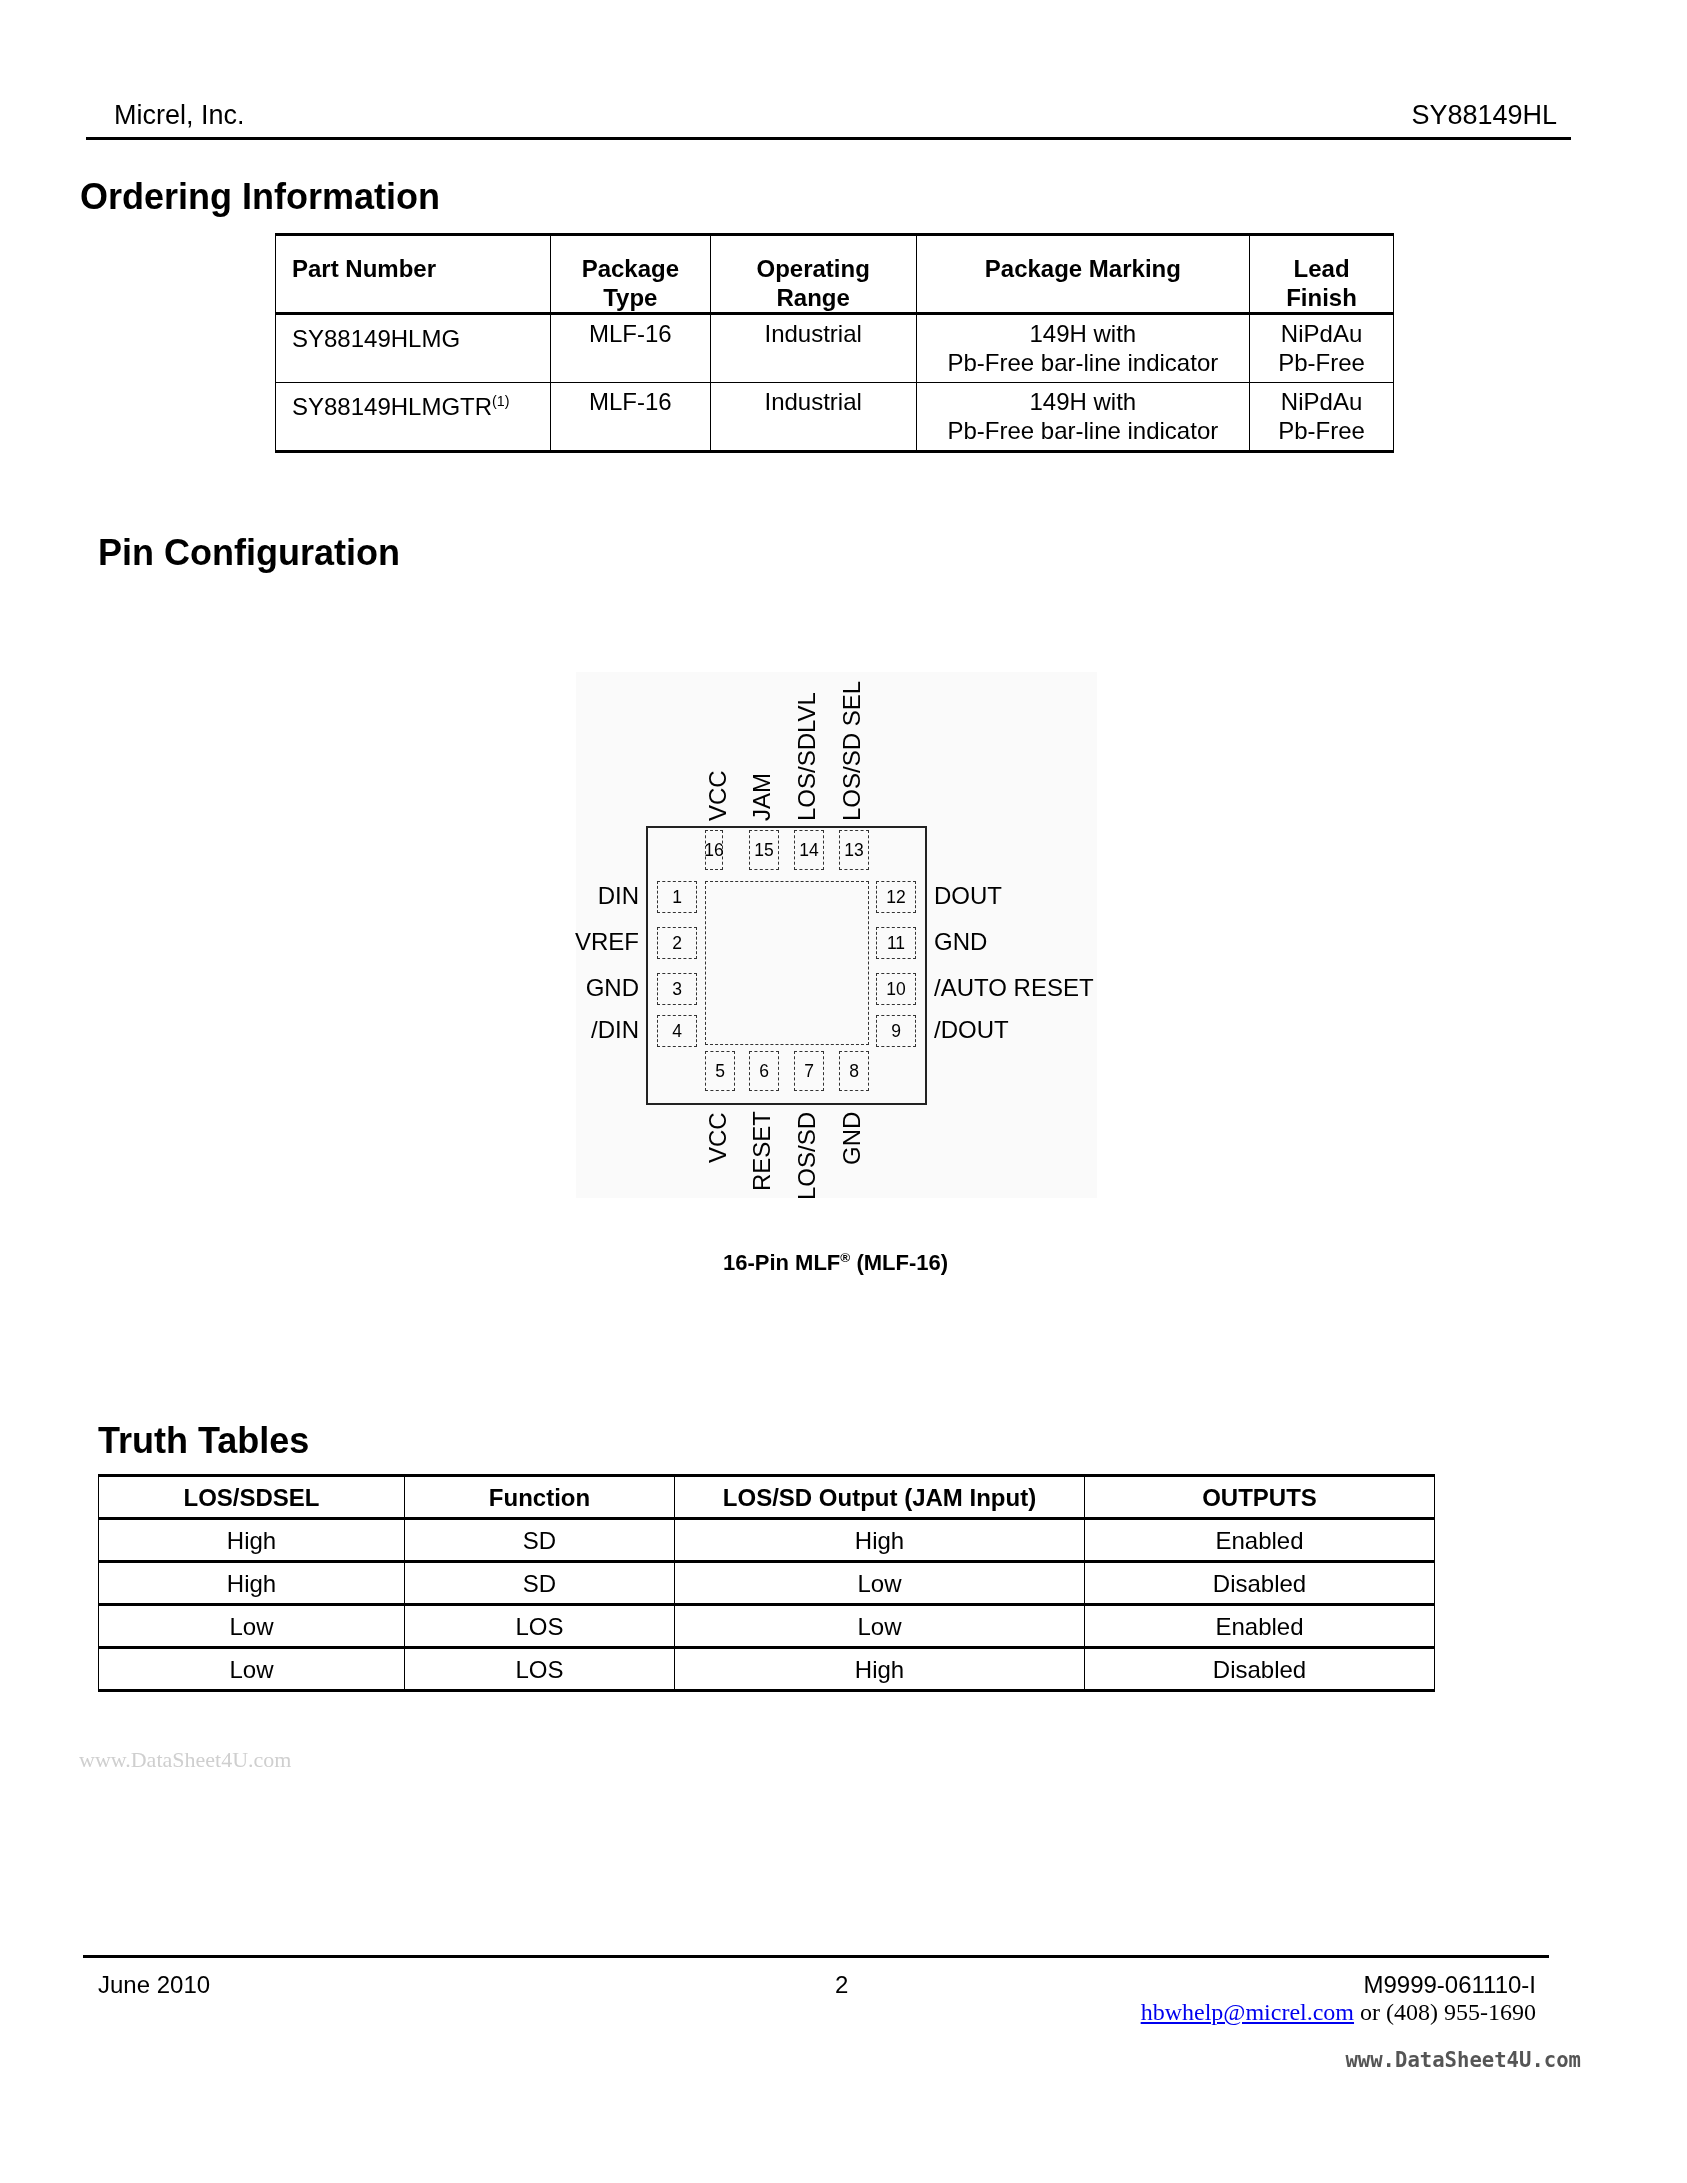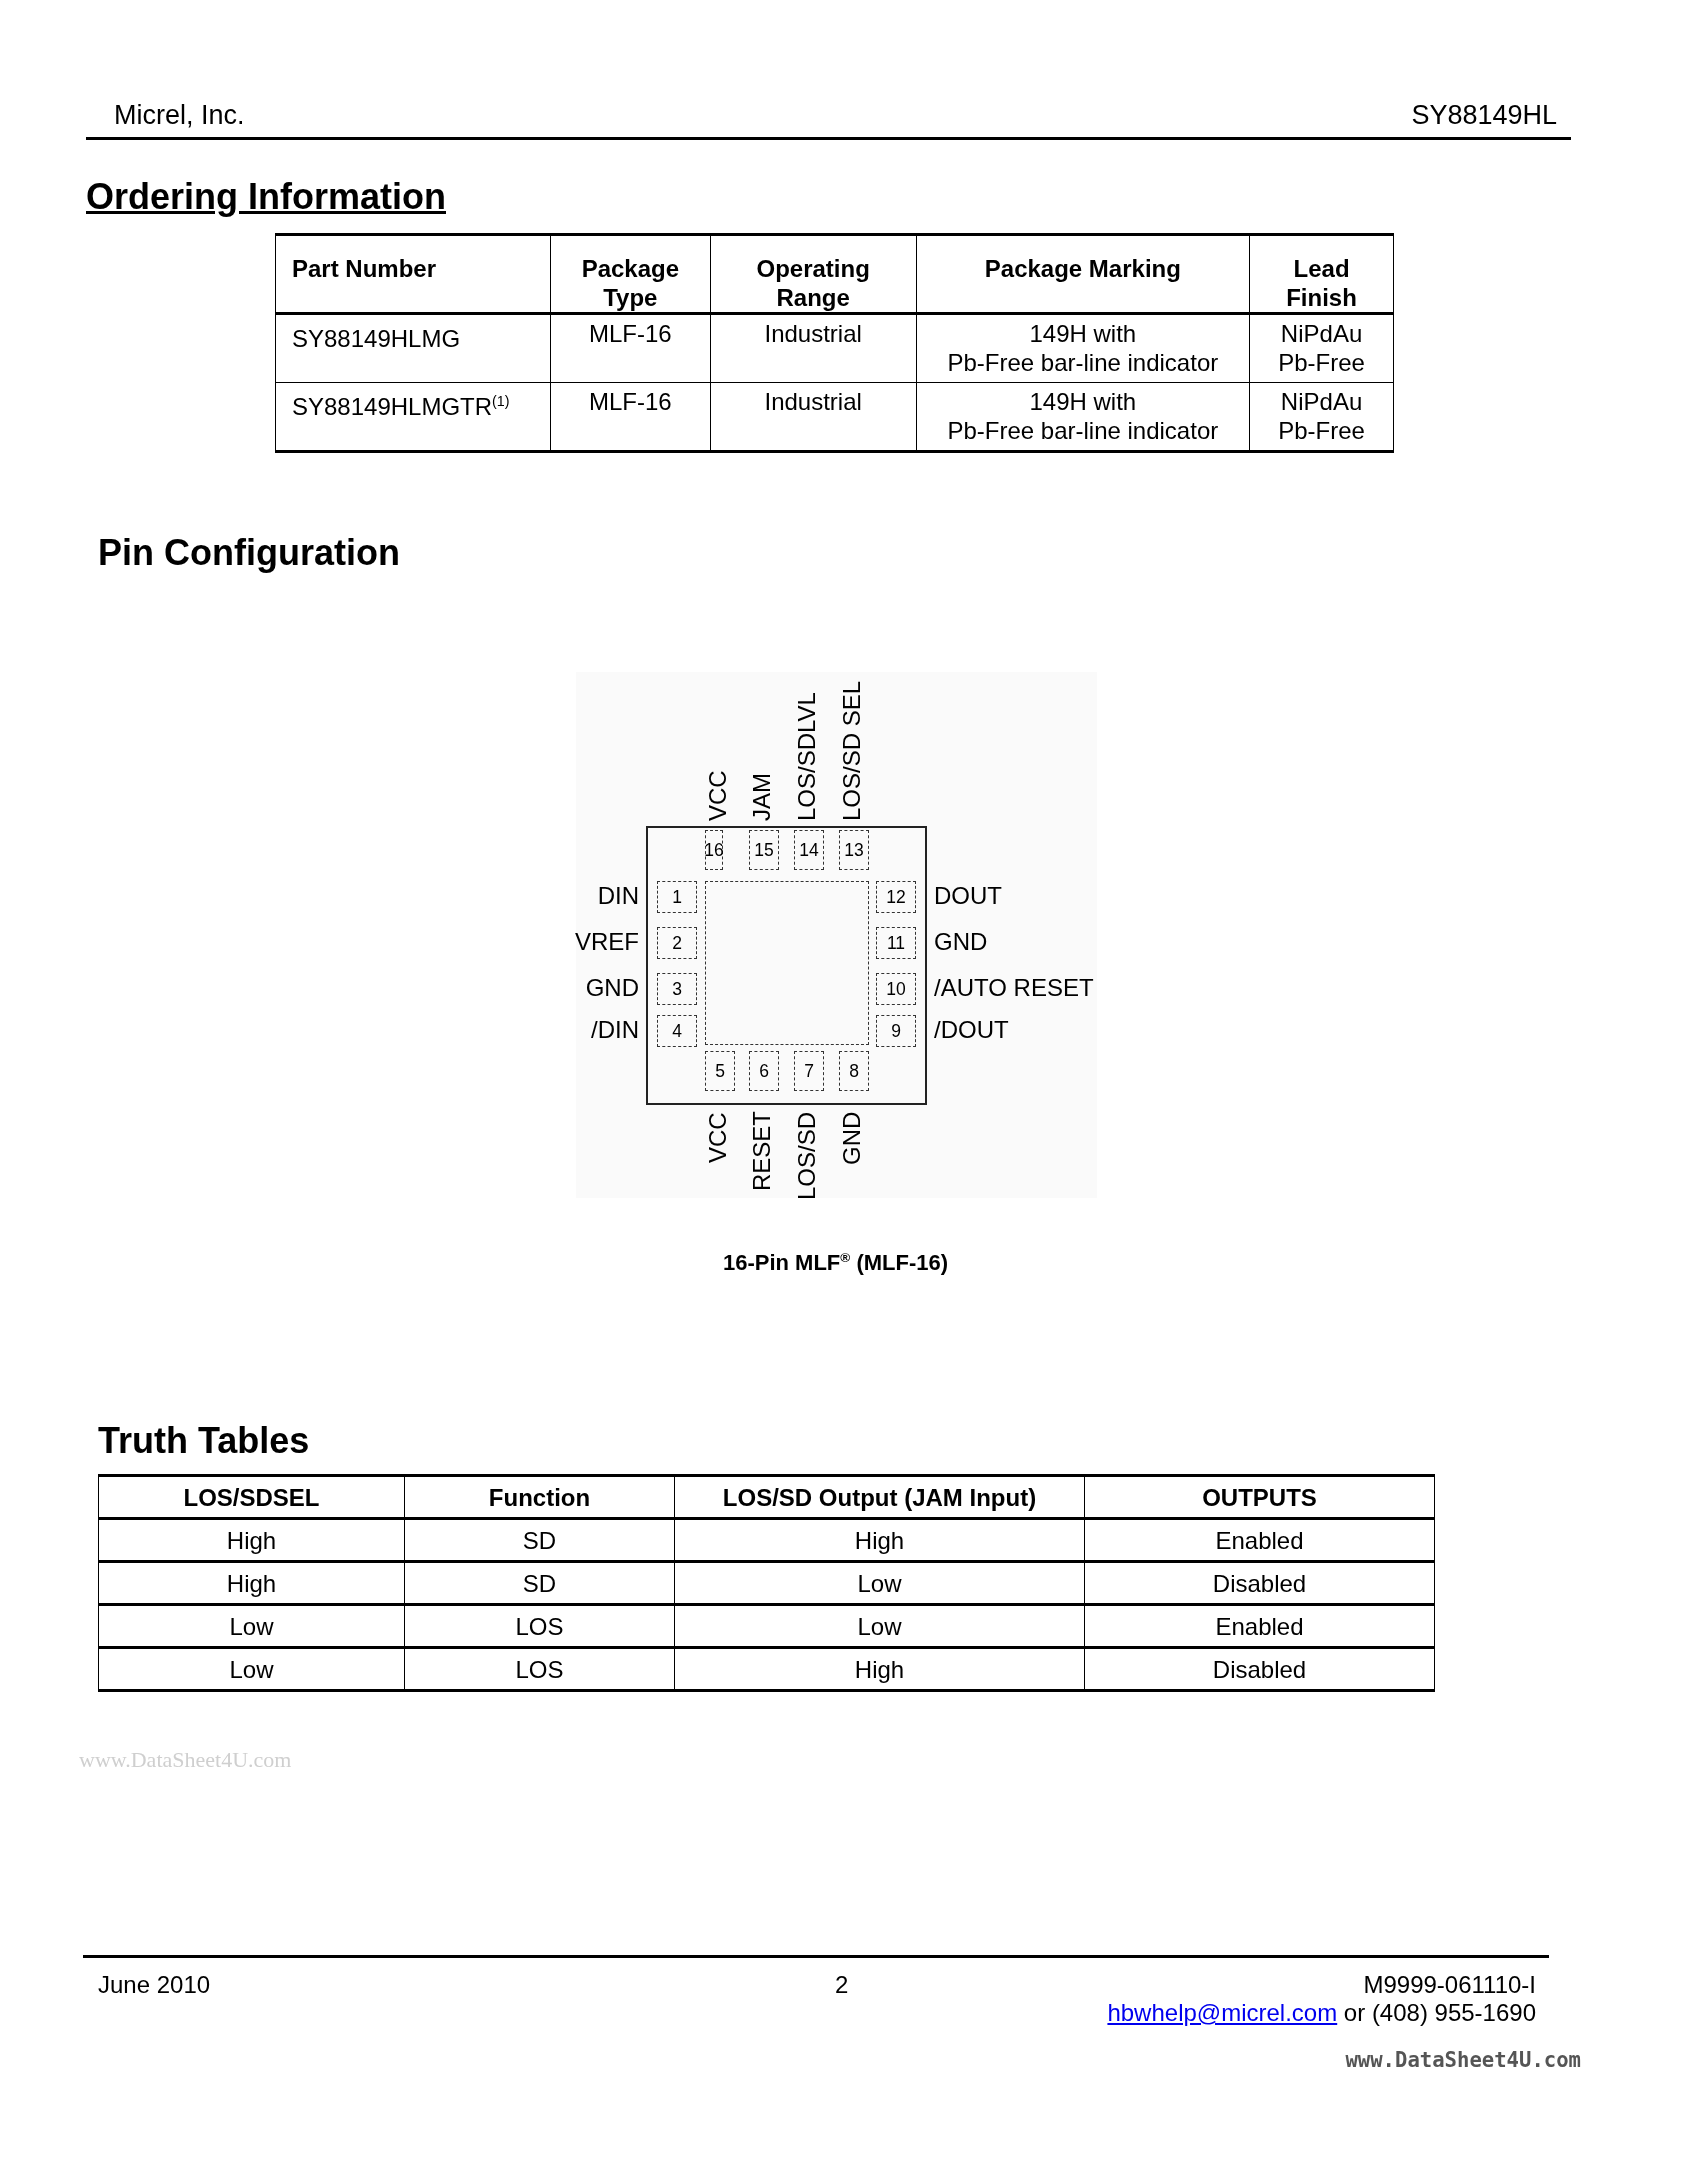--- a/index.html
+++ b/index.html
@@ -35,21 +35,21 @@
   a.link { color:#0000ee; text-decoration:underline; }
   .ftr { font-size:24px; }
 </style>
 </head>
 <body>
 
 <div class="abs hdr" style="left:114px;">Micrel, Inc.</div>
 <div class="abs hdr" style="right:130px;">SY88149HL</div>
 <div class="rule" style="left:86px; top:137px; width:1485px; height:3.2px;"></div>
 
-<div class="abs h1" style="left:86px; top:176px;text-decoration:underline;">Ordering Information</div>
+<div class="abs h1" style="left:80px; top:176px;">Ordering Information</div>
 <table class="ord" style="left:275px; top:233px; width:1119px;">
   <colgroup>
       <col style="width:275px">
       <col style="width:160px">
       <col style="width:206px">
       <col style="width:334px">
       <col style="width:144px">
     </colgroup>
   <thead>
     <tr>
@@ -174,17 +174,17 @@
     </tr>
   </tbody>
 </table>
 
 <div class="abs wm" style="left:79px; top:1747px;">www.DataSheet4U.com</div>
 
 <div class="rule" style="left:83px; top:1955px; width:1466px; height:3.2px;"></div>
 <div class="abs ftr" style="left:98px; top:1971px;">June 2010</div>
 <div class="abs ftr" style="left:835px; top:1971px;">2</div>
 <div class="abs ftr" style="right:151px; top:1971px;">M9999-061110-I</div>
-<div class="abs ftr" style="right:151px; top:1999px;">
+<div class="abs ftr" style="right:151px; top:1999px;font-family:Liberation Serif, serif;">
   <a class="link">hbwhelp@micrel.com</a><span> or (408) 955-1690</span>
 </div>
 <div class="abs wm2" style="right:106px; top:2048px;">www.DataSheet4U.com</div>
 
 
 </body></html>

